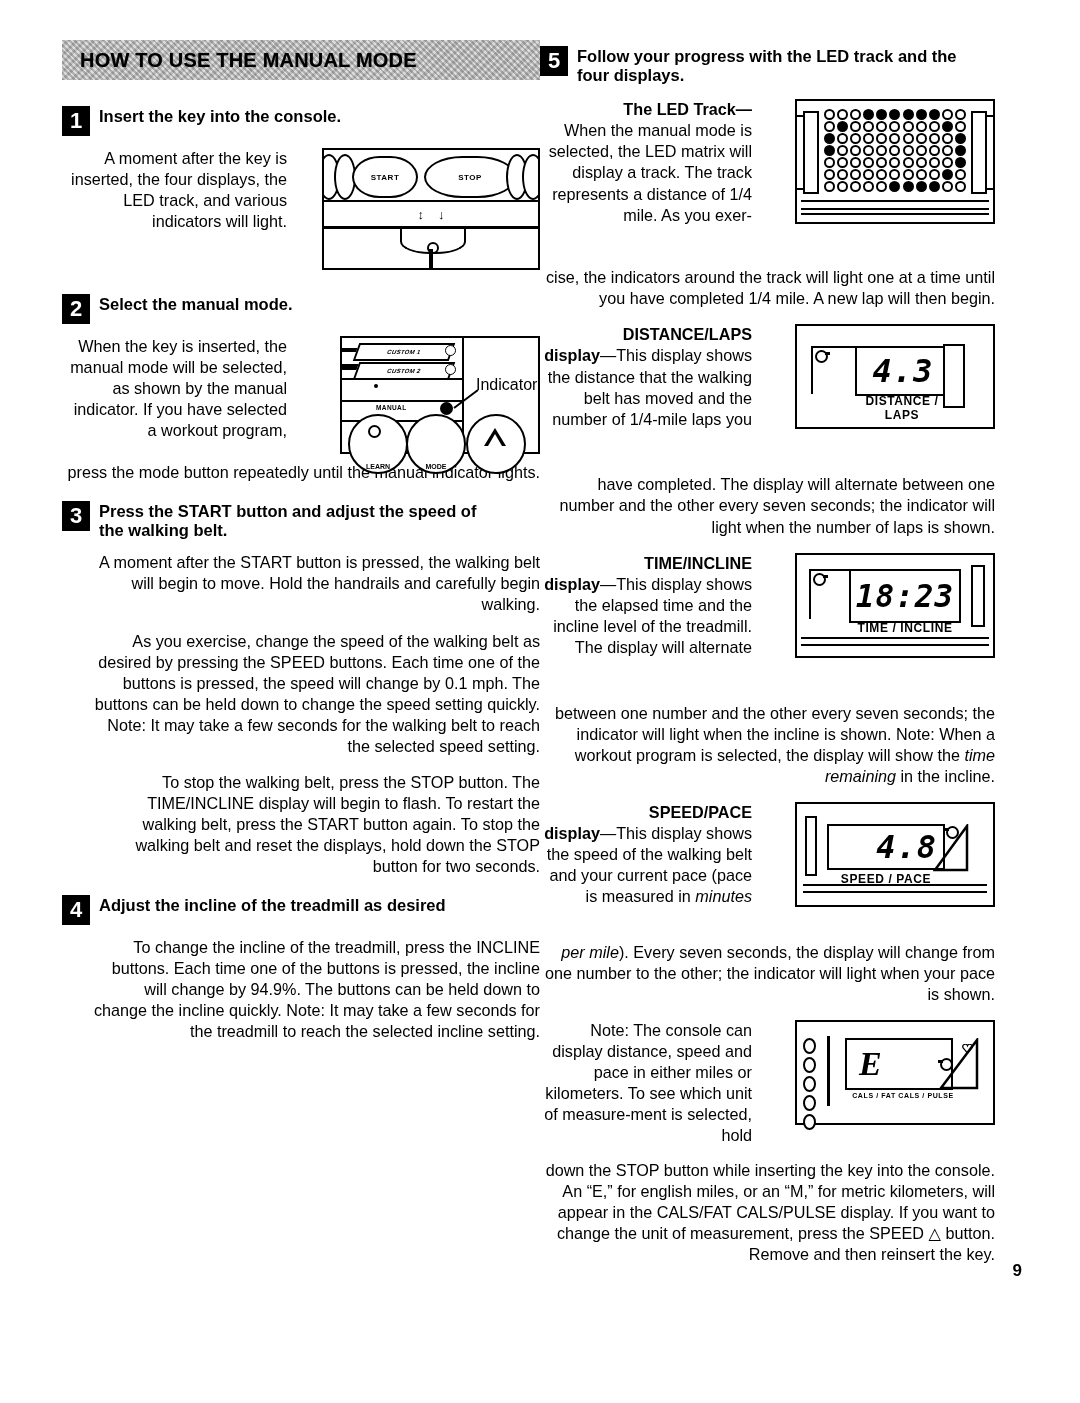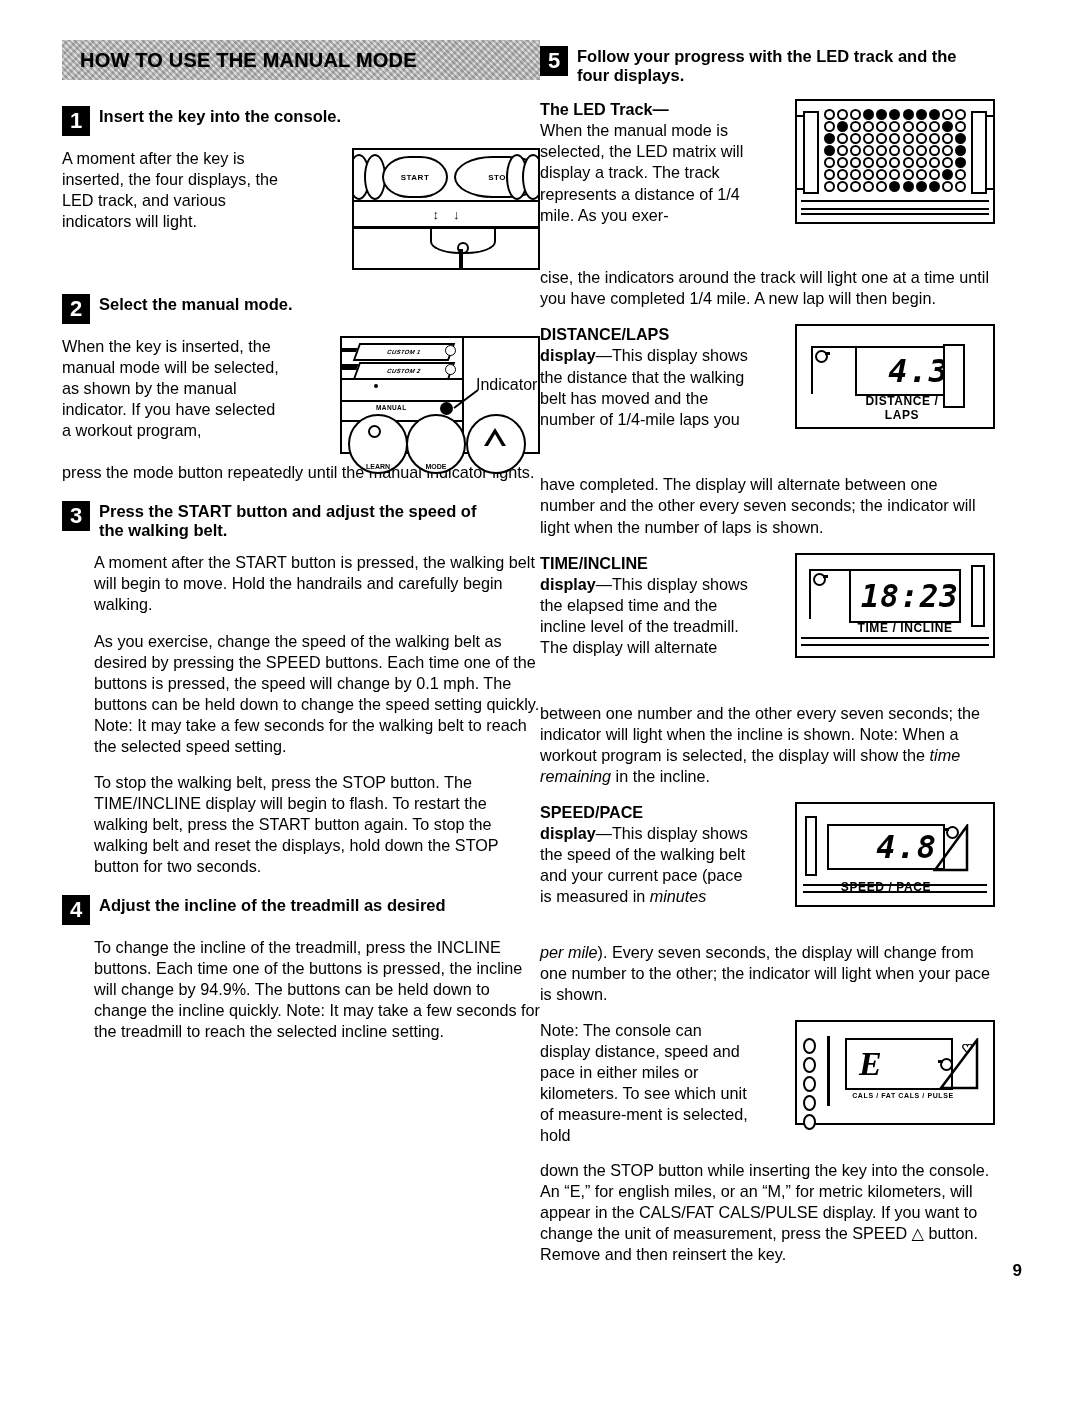--- a/index.html
+++ b/index.html
@@ -66,40 +66,40 @@
     padding-top:1px;
     max-width:410px;
   }
   .step-title.narrow{max-width:400px;}
 
   
   p.body{
     font-size:16.2px;
     line-height:1.30;
     margin:0 0 15px 0;
-    text-align:left;
+    text-align:right;
   }
   .indent{ margin-left:32px; }
   .wrapblock{ margin-left:32px; }
   .wrapblock p.body{ margin-left:0; }
   .narrowtext{ width:225px; }
   .secthead{ font-weight:bold; }
   i.it{ font-style:italic; }
 
   
   .figwrap{ position:relative; }
   .fig{
     border:2.5px solid #000;
     background:#fff;
     box-sizing:border-box;
     position:absolute;
   }
 
   
-  .fig1{ width:188px;height:122px; right:0; top:0; }
+  .fig1{ width:218px;height:122px; right:0; top:0; }
   .f1-row{
     position:absolute;left:0;right:0;top:0;height:50px;
     border-bottom:2.5px solid #000;overflow:hidden;
   }
   .f1-btn{
     position:absolute;top:6px;height:38px;
     border:2.5px solid #000;border-radius:50%/60%;
     background:#fff;
     display:flex;align-items:center;justify-content:center;
     font-size:8px;font-weight:bold;letter-spacing:.5px;
@@ -238,21 +238,21 @@
   .f3-base2{
     position:absolute;left:4px;right:4px;bottom:2px;height:5px;
     border-top:2px solid #000;
   }
 
   
   .figdisp{ width:200px;height:105px; right:0; top:0; }
   .d-lcd{
     position:absolute;
     border:2.5px solid #000;background:#fff;
-    display:flex;align-items:center;justify-content:flex-end;
+    display:flex;align-items:center;justify-content:center;
   }
   .d-digits{
     font-family:"DejaVu Sans Mono", monospace;
     font-weight:bold;
     font-style:italic;
     letter-spacing:1px;
   }
   .d-label{
     position:absolute;
     font-size:12px;font-weight:bold;letter-spacing:.6px;
@@ -277,21 +277,21 @@
   .ftime .d-lcd{ left:52px;top:14px;width:108px;height:50px; }
   .ftime .d-digits{ font-size:31px; }
   .ftime .d-label{ left:48px;top:66px;width:120px; }
   .ftime .side-rect{ position:absolute;right:8px;top:10px;width:10px;height:58px;border:2.5px solid #000;background:#fff; }
   .ftime .tri{ position:absolute;left:12px;top:14px;width:42px;height:48px;border-left:2.5px solid #000;border-top:2.5px solid #000; }
   .ftime .baseline{ position:absolute;left:4px;right:4px;bottom:10px;height:5px;border-top:2.5px solid #000;border-bottom:2.5px solid #000; }
 
   
   .fspeed .d-lcd{ left:30px;top:20px;width:118px;height:46px;justify-content:flex-end;padding-right:6px;box-sizing:border-box; }
   .fspeed .d-digits{ font-size:32px; }
-  .fspeed .d-label{ left:30px;top:68px;width:118px;margin-top:8px; }
+  .fspeed .d-label{ left:30px;top:68px;width:118px; }
   .fspeed .leftbar{ position:absolute;left:8px;top:12px;width:8px;height:56px;border:2.5px solid #000;background:#fff; }
   .fspeed .baseline{ position:absolute;left:6px;right:6px;bottom:12px;height:5px;border-top:2.5px solid #000;border-bottom:2.5px solid #000; }
 
   
   .fcals .d-lcd{ left:48px;top:16px;width:108px;height:52px;justify-content:flex-start;padding-left:12px;box-sizing:border-box; }
   .fcals .d-digits{ font-size:34px;font-style:italic;font-family:"Liberation Serif",serif; }
   .fcals .d-label{ left:42px;top:70px;width:128px;font-size:7px; }
   .fcals .dots{ position:absolute;left:6px;top:16px; }
   .fcals .dotc{ width:9px;height:12px;border:2px solid #000;border-radius:50%;margin-bottom:3px;background:#fff; }
   .fcals .vline{ position:absolute;left:30px;top:14px;width:2.5px;height:70px;background:#000; }

